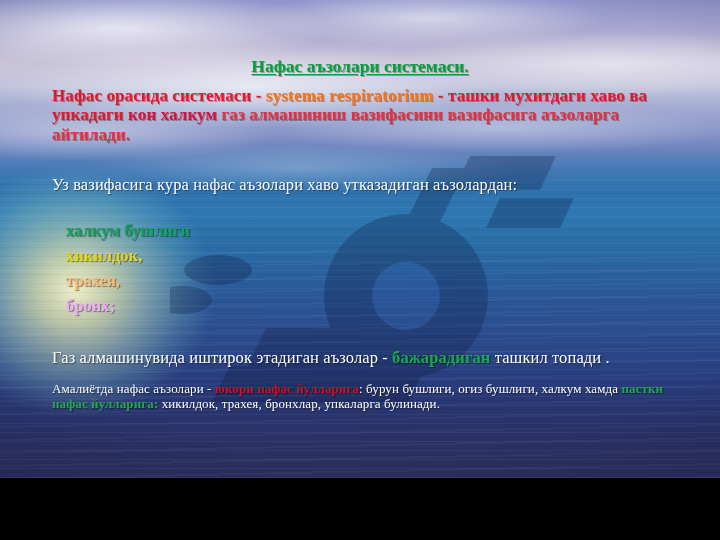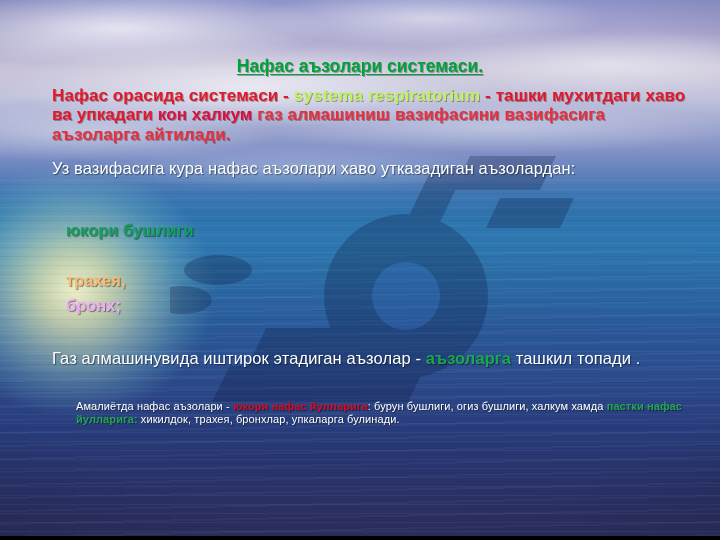--- a/index.html
+++ b/index.html
@@ -3,23 +3,23 @@
 <meta charset="utf-8">
 <style>
   html, body {
     margin: 0;
     padding: 0;
     background: #000;
   }
   #slide {
     position: relative;
     width: 720px;
-    height: 536px;
+    height: 478px;
     overflow: hidden;
-    font-family: Liberation Sans, sans-serif;
+    font-family: Liberation Serif, serif;
     -webkit-font-smoothing: antialiased;
   }
 
   
   .bg-base {
     position: absolute;
     inset: 0;
     background:
       linear-gradient(to bottom,
         #8e93c9 0%,
@@ -138,42 +138,42 @@
     right: 0;
     text-align: center;
     font-weight: bold;
     font-size: 17.5px;
     color: #00a33a;
     text-decoration: underline;
     text-underline-offset: 2px;
     text-shadow: 1px 1px 0 rgba(0,0,0,.30);
   }
   .p1 { top: 86px;  font-size: 17px; color: #e0192b; text-shadow: 1px 1px 0 rgba(60,0,0,.35); }
-  .p1 .lat { color: #bef264; letter-spacing: .2px; }
+  .p1 .lat { color: #f97316; letter-spacing: .2px; }
   .p1 .mg  { color: #d81240; }
   .p1 .rs  { color: #e4303f; }
 
-  .p2 { top: 159px; font-size: 16.5px; color: #ffffff; font-weight: normal; text-shadow: 1px 1px 1px rgba(0,0,0,.45); }
+  .p2 { top: 176px; font-size: 16.5px; color: #ffffff; font-weight: normal; text-shadow: 1px 1px 1px rgba(0,0,0,.45); }
 
   .li {
     position: absolute;
     left: 66px;
     font-size: 16.5px;
     font-weight: bold;
     text-shadow: 1px 1px 1px rgba(0,0,0,.45);
   }
   .li1 { top: 221px; color: #14a05e; }
   .li2 { top: 246px; color: #e3d42c; }
   .li3 { top: 271px; color: #ffffff; }
   .li4 { top: 296px; color: #e0183c; }
 
   .p3 { top: 349px; font-size: 16.5px; color: #ffffff; font-weight: normal; text-shadow: 1px 1px 1px rgba(0,0,0,.45); }
   .p3 .grn { color: #1aa84f; font-weight: bold; }
 
-  .p4 { top: 400px; font-size: 11px; color: #ffffff; font-weight: normal; text-shadow: 1px 1px 1px rgba(0,0,0,.45); margin-left: 24px; }
+  .p4 { top: 382px; font-size: 13px; color: #ffffff; font-weight: normal; text-shadow: 1px 1px 1px rgba(0,0,0,.45); }
   .p4 .red { color: #cf1026; font-weight: bold; }
   .p4 .grn { color: #23a64f; font-weight: bold; }
 </style>
 </head>
 <body>
 
 <div id="slide">
 
   <div class="bg-base"></div>
   <div class="bg-clouds"></div>
@@ -202,26 +202,27 @@
   <div class="content">
 
     <div class="ttl">Нафас аъзолари системаси.</div>
 
     <div class="blk p1">
       <span>Нафас орасида системаси - </span><span class="lat">systema respiratorium</span><span> - </span><span>ташки мухитдаги хаво ва упкадаги </span><span class="mg">кон халкум</span><span class="rs"> газ алмашиниш вазифасини вазифасига аъзоларга айтилади.</span>
     </div>
 
     <div class="blk p2">Уз вазифасига  кура  нафас аъзолари хаво утказадиган аъзолардан:</div>
 
-    <div class="li li1" style="color: rgb(20, 160, 94);">юкори бушлиги</div>
+    <div class="li li1" style="color: rgb(20, 160, 94);">халкум бушлиги</div>
+    <div class="li li2" style="color: rgb(227, 212, 44);">хикилдок,</div>
     <div class="li li3" style="color: #fdba74;">трахея,</div>
     <div class="li li4" style="color: #f0abfc;">бронх;</div>
 
     <div class="blk p3">
-      <span>Газ алмашинувида иштирок  этадиган  аъзолар  - </span><span class="grn">аъзоларга</span><span> ташкил топади .</span>
+      <span>Газ алмашинувида иштирок  этадиган  аъзолар  - </span><span class="grn">бажарадиган</span><span> ташкил топади .</span>
     </div>
 
     <div class="blk p4">
       <span>Амалиётда нафас  аъзолари  - </span><span class="red">юкори нафас йулларига</span><span>:  бурун бушлиги,  огиз бушлиги,  халкум хамда </span><span class="grn">пастки</span>
       <span class="grn">нафас йулларига:</span><span>  хикилдок,  трахея,  бронхлар,  упкаларга булинади.</span>
     </div>
 
   </div>
 </div>
 

